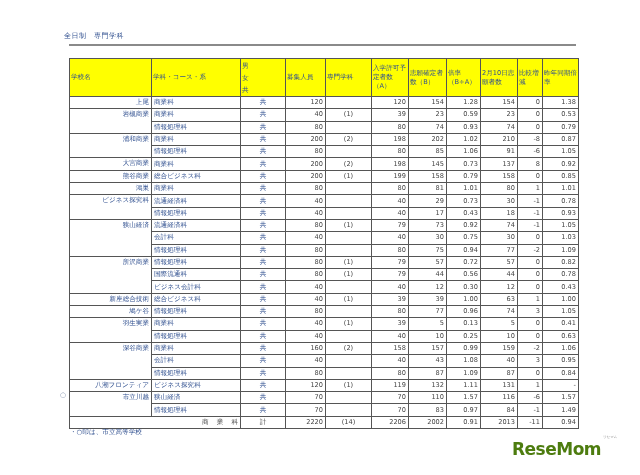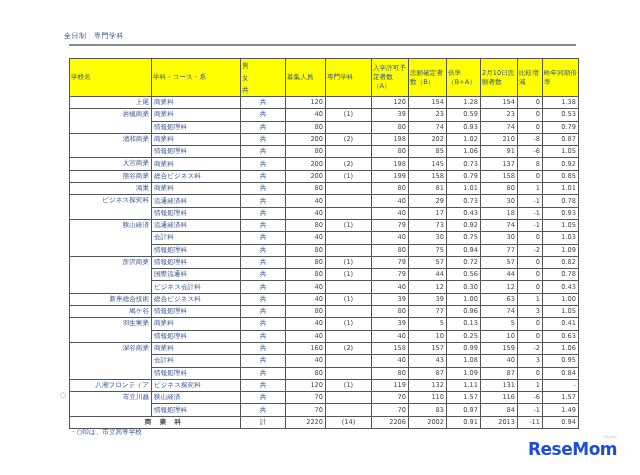--- a/index.html
+++ b/index.html
@@ -12,24 +12,24 @@
                font-size: 6.6px; border: 1.2px solid #333; }
   table.main td, table.main th { border: 0.8px solid #555; padding: 0 2px; height: 11.3px; line-height: 11px; white-space: nowrap; overflow: hidden; }
   table.main th { background: #ffff00; color: #2f4f8f; font-weight: normal; text-align: left; line-height: 9px; height: 37px; padding: 0 1px; white-space: normal; }
   td.school { text-align: right; padding-left: 5px; vertical-align: top; color: #2f4f8f; border-bottom-color: #555; }
   td.dept { text-align: left; padding-left: 6px; color: #2f4f8f; margin-left: 6px; }
   td.sex { text-align: center; color: #2f4f8f; }
   td.num { text-align: right; color: #444; }
   td.rate { text-align: right; color: #444; }
   td.center { text-align: center; color: #444; }
   tr.total td { color: #444; }
-  tr.total td.tlabel { text-align: center; padding-left: 18px; word-spacing: 6px; color: #444; font-weight: bold; }
+  tr.total td.tlabel { text-align: right; padding-left: 18px; word-spacing: 6px; color: #444; }
   .maru { position: absolute; left: 60px; top: 391px; font-size: 7px; color: #7a8aa8; }
   .note { position: absolute; left: 70px; top: 428px; font-size: 6.6px; color: #2f4f8f; }
-  .logo { position: absolute; left: 528px; top: 439px; font-family: "DejaVu Sans", sans-serif; font-weight: bold; font-size: 17px; color: #1d4ed8; letter-spacing: -0.5px; }
+  .logo { position: absolute; left: 512px; top: 439px; font-family: "DejaVu Sans", sans-serif; font-weight: bold; font-size: 17px; color: #4d7c0f; letter-spacing: -0.5px; }
   .logo-ruby { position: absolute; left: 603px; top: 435px; font-size: 3.5px; color: #8c8c8c; }
 </style>
 </head>
 <body>
 
 <div class="heading">全日制　専門学科</div>
 <div class="rule"></div>
 <div class="subtitle">商 業 に 関 す る 学 科</div>
 
 <table class="main">

